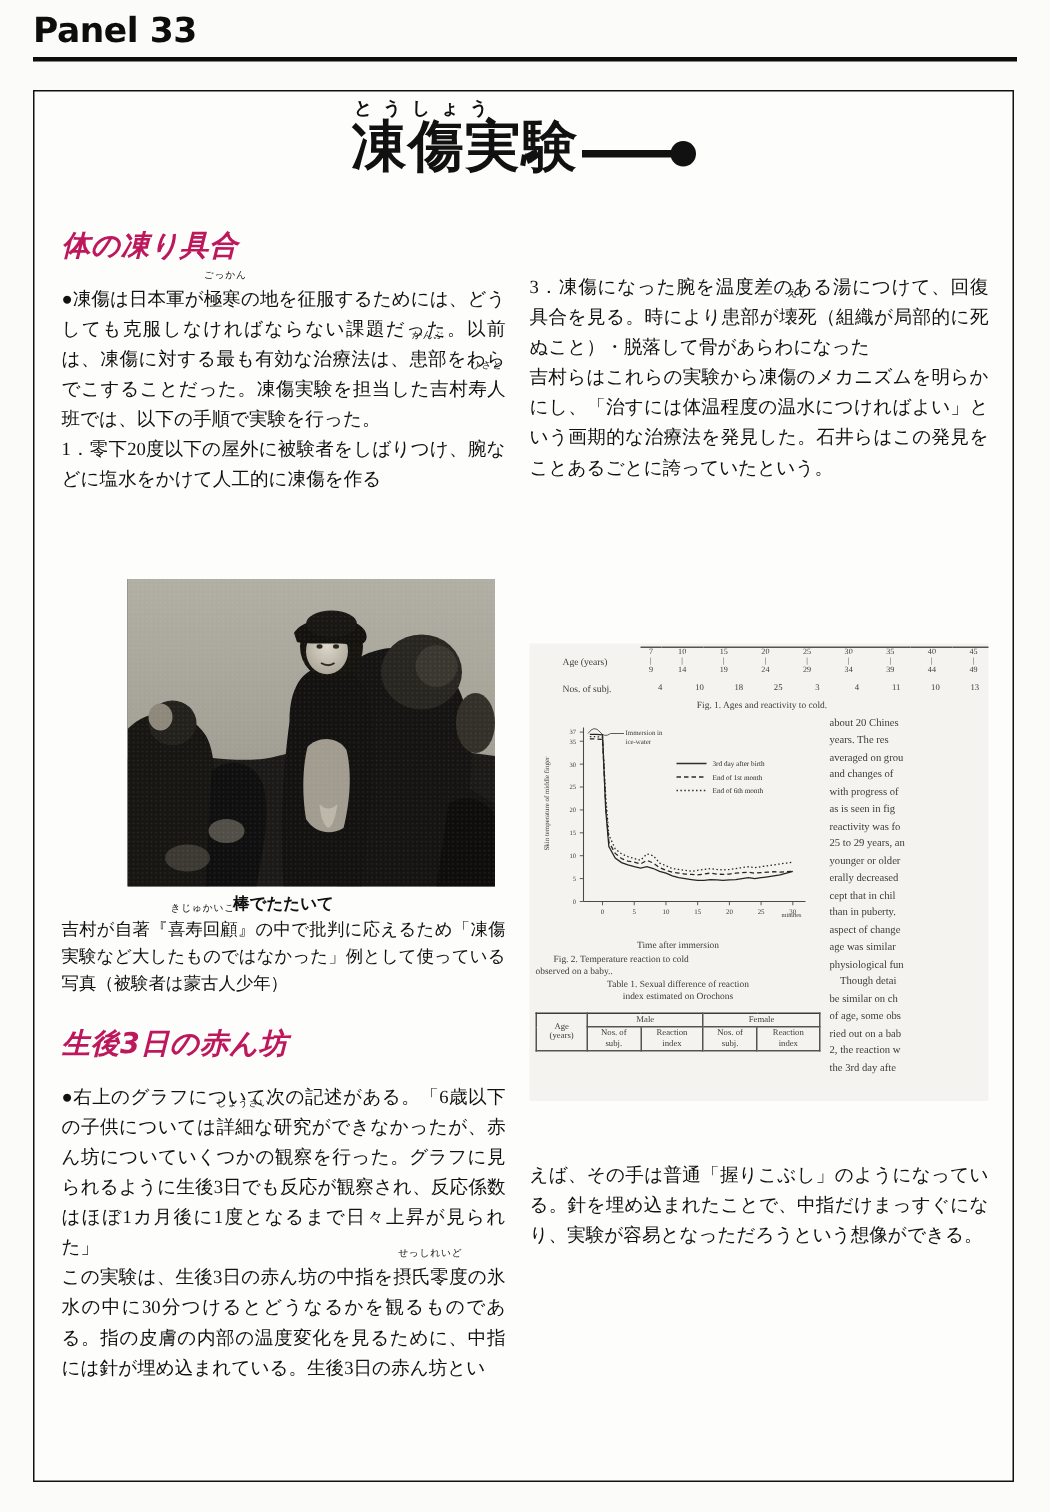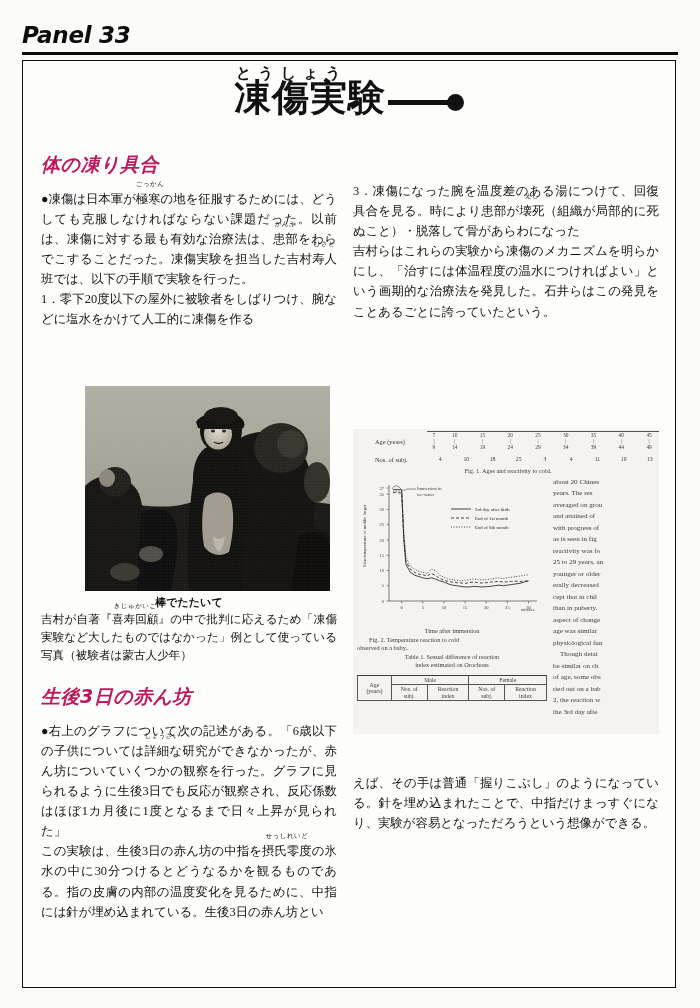--- a/index.html
+++ b/index.html
@@ -10,21 +10,21 @@
     color:#111;
     position:relative;
     overflow:hidden;
   }
   .page{
     position:absolute;inset:0;
     background:#fbfbfa;
   }
   
   .panel-head{
-    position:absolute;left:22px;top:24px;width:656px;font-style:italic;
+    position:absolute;left:22px;top:10px;width:656px;
   }
   .panel-title{
     font-family:"DejaVu Sans","Liberation Sans",sans-serif;
     font-weight:bold;
     font-size:23px;
     letter-spacing:-0.3px;
     color:#0d0d0d;
     line-height:1.0;
     padding-bottom:4px;
   }
@@ -53,21 +53,21 @@
     font-family:"DejaVu Sans","Liberation Sans",sans-serif;
     font-weight:bold;
     font-size:37px;
     letter-spacing:1px;
     color:#111;
     line-height:1.05;
   }
   .furigana-top{
     position:absolute;
     top:-13px;left:2px;
-    font-size:15px;
+    font-size:12px;
     letter-spacing:7px;
     font-weight:bold;
     color:#111;
     font-family:"DejaVu Sans","Liberation Sans",sans-serif;
   }
   .title-dash{
     display:inline-block;
     vertical-align:middle;
     width:62px;height:5px;
     background:#111;
@@ -466,21 +466,21 @@
             <span>index</span>
           </td>
         </tr>
       </tbody>
         </table>
 
       <div class="eng" id="engcol">
           <div>about 20 Chines</div>
           <div>years.   The res</div>
           <div>averaged on grou</div>
-          <div>and attained of</div>
+          <div>and changes of</div>
           <div>with progress of</div>
           <div>as is seen in fig</div>
           <div>reactivity was fo</div>
           <div>25 to 29 years, an</div>
           <div>younger or older</div>
           <div>erally decreased</div>
           <div>cept that in chil</div>
           <div>than in puberty.</div>
           <div>aspect of change</div>
           <div>age was similar</div>

